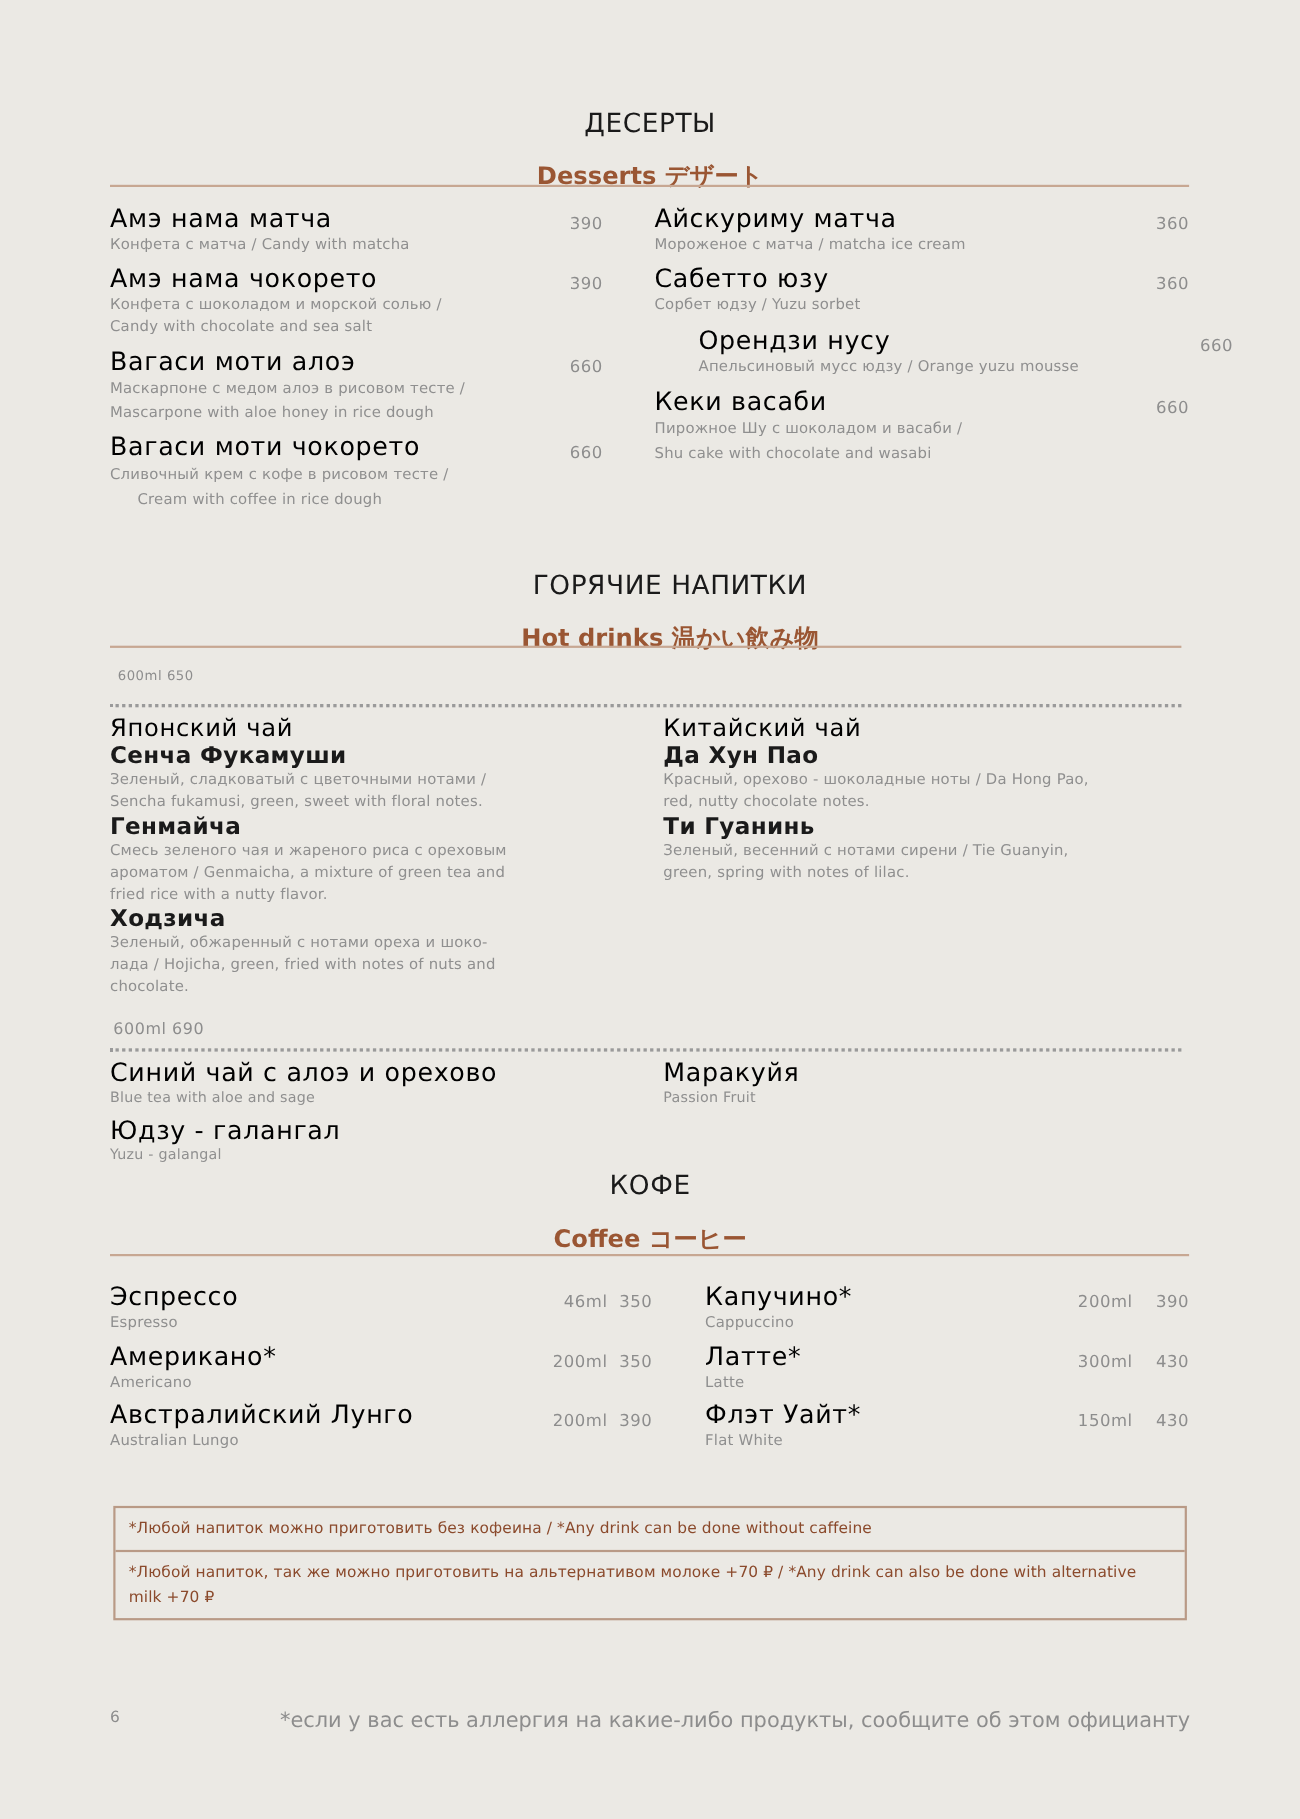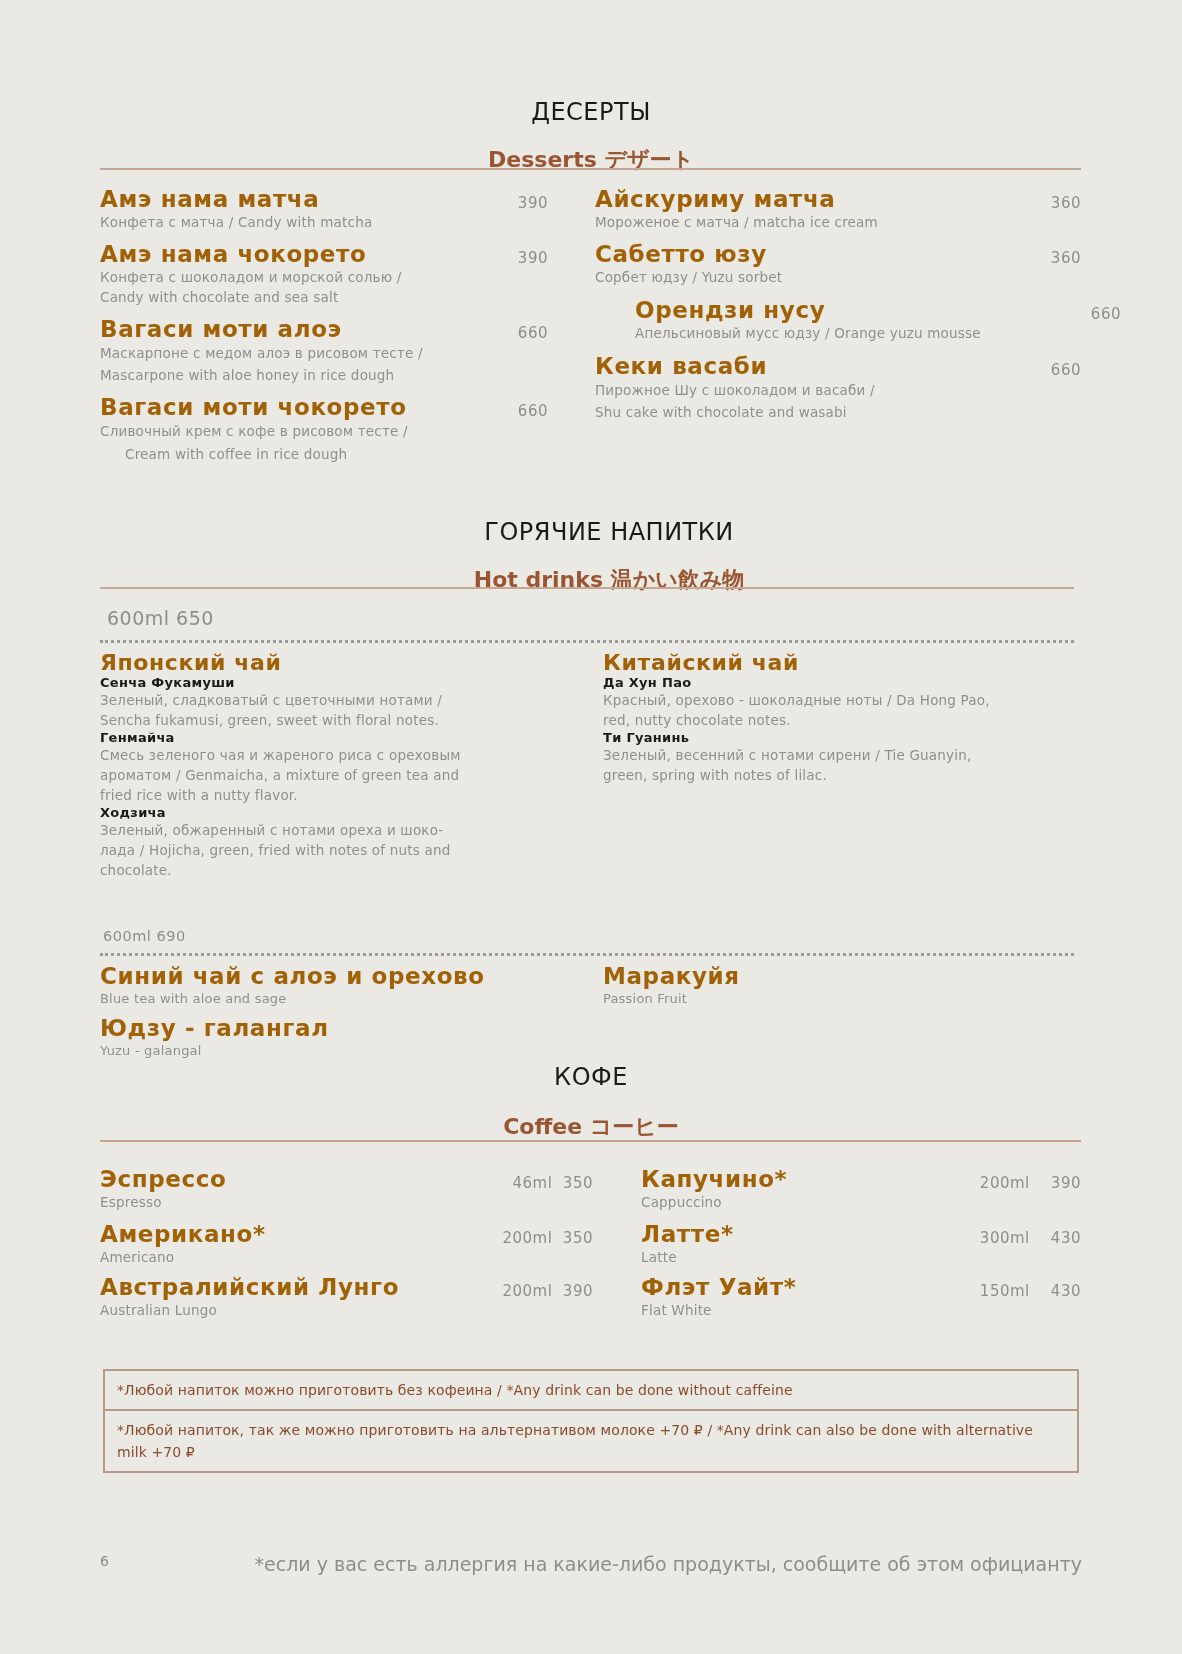--- a/index.html
+++ b/index.html
@@ -5,24 +5,24 @@
   html, body { margin:0; padding:0; }
   body {
     width:1182px; height:1654px; background:#ebe9e4; position:relative; overflow:hidden;
     font-family:"DejaVu Sans", sans-serif; color:#161616;
   }
   .abs { position:absolute; }
   .sec-title { position:absolute; left:0; width:100%; text-align:center; font-size:24px; letter-spacing:0.5px; color:#1a1a1a; }
   .sec-sub { position:absolute; left:0; width:100%; text-align:center; font-size:22px; color:#9a5633; font-weight:bold;margin-top:16px; }
   .rule { position:absolute; height:2px; background:#c7a792; }
   .dots { position:absolute; height:0; border-top:3px dotted #9a9a9a; }
-  .name { font-size:23px; font-weight:bold; letter-spacing:0.6px; color:#a16207; white-space:nowrap; }
+  .name { font-size:23px; font-weight:normal; letter-spacing:0.6px; color:#000000; white-space:nowrap; }
   .desc { font-size:13.5px; color:#8f8f8f; line-height:20px; letter-spacing:0.2px; }
   .price { font-size:15px; color:#8d8d8d; letter-spacing:0.5px; white-space:nowrap; }
-  .sub-name { font-size:13px; font-weight:bold; color:#1a1a1a; letter-spacing:0.3px; }
+  .sub-name { font-size:21px; font-weight:bold; color:#1a1a1a; letter-spacing:0.3px; }
   .item { position:absolute; }
   .note-box { position:absolute; left:103px; top:1369px; width:972px; border:2px solid #b99a86; }
   .note-row { padding:8px 12px; font-size:14px; color:#8b4a2c; line-height:22px; letter-spacing:0.1px; }
   .note-row + .note-row { border-top:2px solid #b99a86; }
   .footer { position:absolute; top:1553px; font-size:14px; color:#8d8d8d; }
 </style>
 </head>
 <body>
 
 <div class="sec-title" style="top:98px;">ДЕСЕРТЫ</div>
@@ -72,21 +72,21 @@
   <div class="name">Кеки васаби</div>
   <div class="price abs" style="right:0; top:8px;">660</div>
   <div class="desc" style="line-height:22px;">Пирожное Шу с шоколадом и васаби /</div>
   <div class="desc" style="line-height:22px;">Shu cake with chocolate and wasabi</div>
 </div>
 
 <div class="sec-title" style="top:518px; left:18px;">ГОРЯЧИЕ НАПИТКИ</div>
 <div class="sec-sub" style="top:549px; left:18px;">Hot drinks 温かい飲み物</div>
 <div class="rule" style="left:100px; top:587px; width:974px;"></div>
 
-<div class="price abs" style="left:107px; top:607px; font-size:19px;text-align:center;">600ml  650</div>
+<div class="price abs" style="left:107px; top:607px; font-size:12px;text-align:center;">600ml  650</div>
 <div class="dots" style="left:100px; top:640px; width:974px;"></div>
 
 <div class="item" style="left:100px; top:650px; width:460px;">
   <div class="name" style="font-size:22px;">Японский чай</div>
   <div class="sub-name">Сенча Фукамуши</div>
   <div class="desc">Зеленый, сладковатый с цветочными нотами /</div>
   <div class="desc">Sencha fukamusi, green, sweet with floral notes.</div>
   <div class="sub-name">Генмайча</div>
   <div class="desc">Смесь зеленого чая и жареного риса с ореховым</div>
   <div class="desc">ароматом / Genmaicha, a mixture of green tea and</div>

